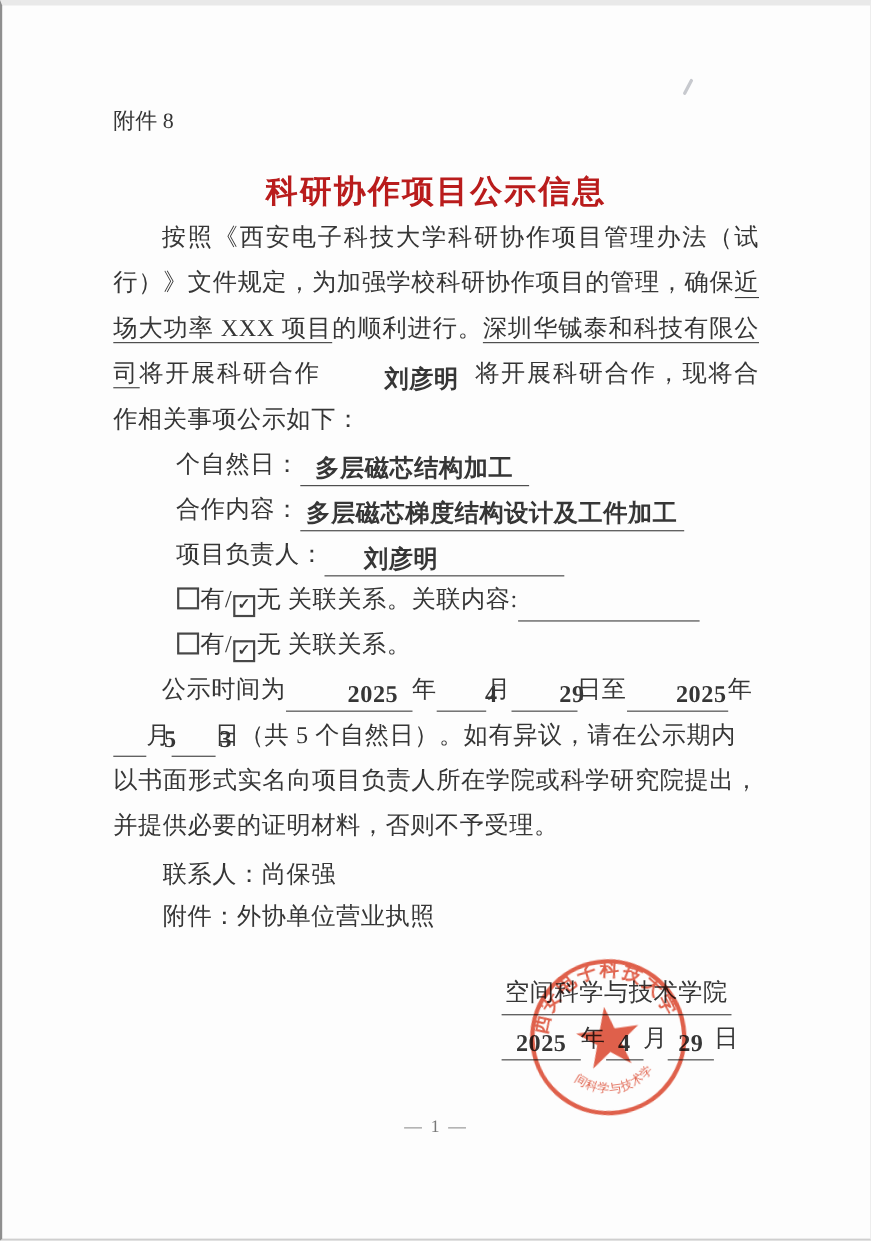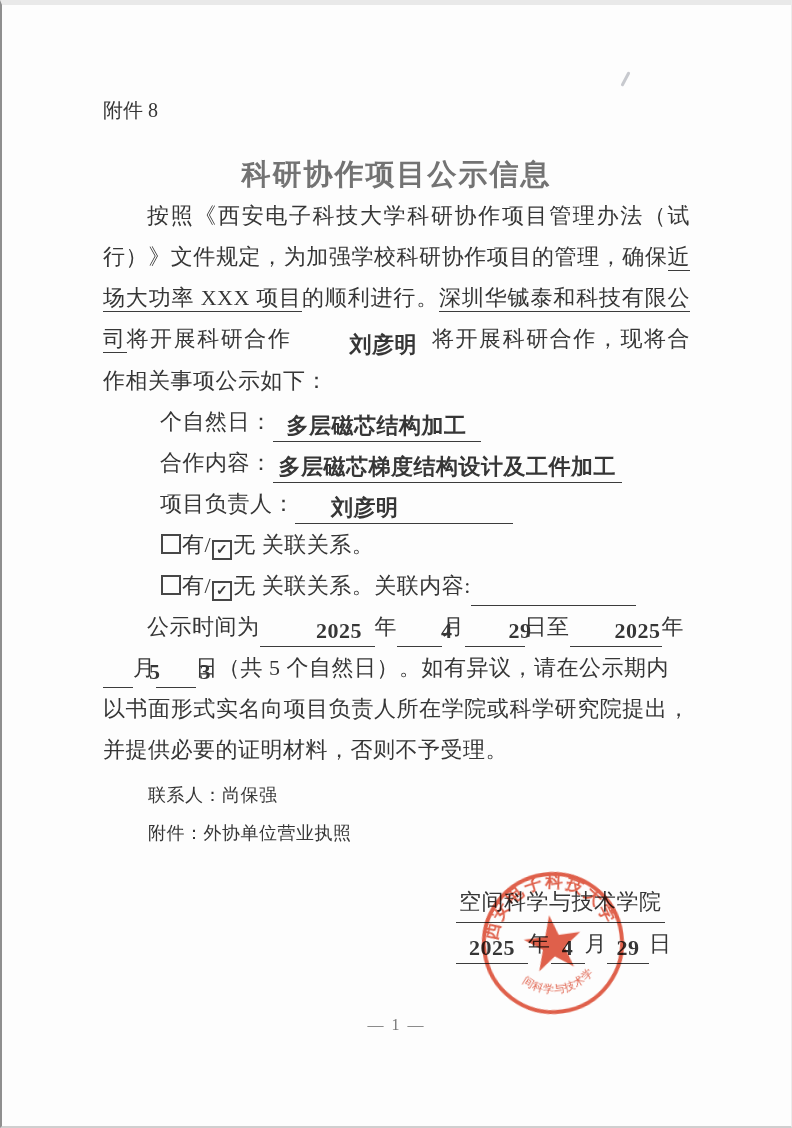--- a/index.html
+++ b/index.html
@@ -6,37 +6,37 @@
   .scan-page{
     position:relative;width:792px;height:1128px;box-sizing:border-box;
     background:#fdfdfd;color:#363636;
     font-family:"Liberation Serif","DejaVu Serif",serif;
     border-top:5px solid #e9e9e9;border-left:2px solid #8f8f8f;
     border-bottom:2px solid #cfcfcf;border-right:1px solid #ececec;
     overflow:hidden;
   }
   .content{padding:92px 100px 0 101px;width:587px;box-sizing:content-box;}
   .attachment{font-size:20px;line-height:26px;}
-  .doc-title{margin-top:32px;text-align:center;font-size:29px;font-weight:bold;letter-spacing:2px;color:#737373;}
+  .doc-title{margin-top:32px;text-align:center;font-size:29px;font-weight:bold;letter-spacing:2px;color:#b91c1c;}
   p.body-par{font-size:22px;line-height:41px;letter-spacing:0.5px;text-align:justify;margin:0;}
   .intro{margin-top:40px;text-indent:2em;}
   .u{border-bottom:1.5px solid #3c3c3c;padding-bottom:1px;}
   .field-line{font-size:22px;line-height:41px;letter-spacing:0.5px;padding-left:57px;white-space:nowrap;}
   .blank{display:inline-block;border-bottom:1.5px solid #3c3c3c;text-align:center;line-height:30px;vertical-align:bottom;font-weight:bold;}
   .blank.pad{padding:0 14px;}
   .blank.pad-sm{padding:0 6px;}
   .blank.leader{width:182px;text-align:left;padding-left:36px;}
   .blank.rel{width:165px;}
   .cb{display:inline-block;width:16px;height:16px;border:2px solid #474747;vertical-align:-2px;margin:0 1px;
       text-align:center;line-height:15px;font-size:14px;font-weight:bold;color:#3a3a3a;}
   .cb.empty{color:transparent;}
   .publicity{margin-top:0;text-indent:2em;}
   .b-ya{width:115px;} .b-ma{width:45px;} .b-da{width:60px;} .b-yb{width:92px;}
   .b-mb{width:28px;} .b-db{width:40px;}
-  .contact-line{font-size:18px;line-height:38px;letter-spacing:0.5px;padding-left:45px;}
+  .contact-line{font-size:22px;line-height:38px;letter-spacing:0.5px;padding-left:45px;}
   .contact-block{margin-top:6px;}
   .signature{position:relative;margin-top:30px;margin-left:353px;width:240px;font-size:22px;letter-spacing:0.5px;}
   .sig-org{line-height:40px;border-bottom:1.5px solid #3c3c3c;display:inline-block;padding:0 3px;}
   .sig-date{line-height:41px;white-space:nowrap;}
   .b-sy{width:72px;} .b-sm{width:34px;} .b-sd{width:42px;}
   .page-num{margin-top:52px;text-align:center;font-size:16px;color:#787878;letter-spacing:2px;}
   .stamp{position:absolute;left:476px;top:863px;width:150px;height:150px;
          transform:rotate(-8deg);opacity:0.88;mix-blend-mode:multiply;pointer-events:none;}
   .stamp svg{filter:blur(0.3px);}
   .artifact{position:absolute;left:622px;top:66px;width:3px;height:16px;background:#b9bcc2;
@@ -62,25 +62,25 @@
 
     <div class="field-line">
       <span>合作内容：</span><span class="blank pad-sm">多层磁芯梯度结构设计及工件加工</span>
     </div>
 
     <div class="field-line">
       <span>项目负责人：</span><span class="blank leader">刘彦明</span>
     </div>
 
     <div class="field-line">
-      <span class="cb empty"></span><span>有/</span><span class="cb">✓</span><span>无</span>&nbsp;<span>关联关系。</span>
+      <span class="cb empty"></span><span>有/</span><span class="cb">✓</span><span>无</span>&nbsp;<span>关联关系。关联内容:</span><span class="blank rel"></span>
     </div>
 
     <div class="field-line">
-      <span class="cb empty"></span><span>有/</span><span class="cb">✓</span><span>无</span>&nbsp;<span>关联关系。关联内容:</span><span class="blank rel"></span>
+      <span class="cb empty"></span><span>有/</span><span class="cb">✓</span><span>无</span>&nbsp;<span>关联关系。</span>
     </div>
 
     <p class="body-par publicity"><span>公示时间为</span><span class="blank b-ya">2025</span><span>年</span><span class="blank b-ma">4</span><span>月</span><span class="blank b-da">29</span><span>日至</span><span class="blank b-yb">2025</span><span>年</span><br><span class="blank b-mb" style="text-align:left;padding-left:2px;">5</span><span>月</span><span class="blank b-db">3</span><span>日（共 5 个自然日）。如有异议，请在公示期内</span><br><span>以书面形式实名向项目负责人所在学院或科学研究院提出，并提供必要的证明材料，否则不予受理。</span></p>
 
     <div class="contact-block">
       <div class="contact-line">
         <span>联系人：</span><span>尚保强</span>
       </div>
       <div class="contact-line">
         <span>附件：</span><span>外协单位营业执照</span>

